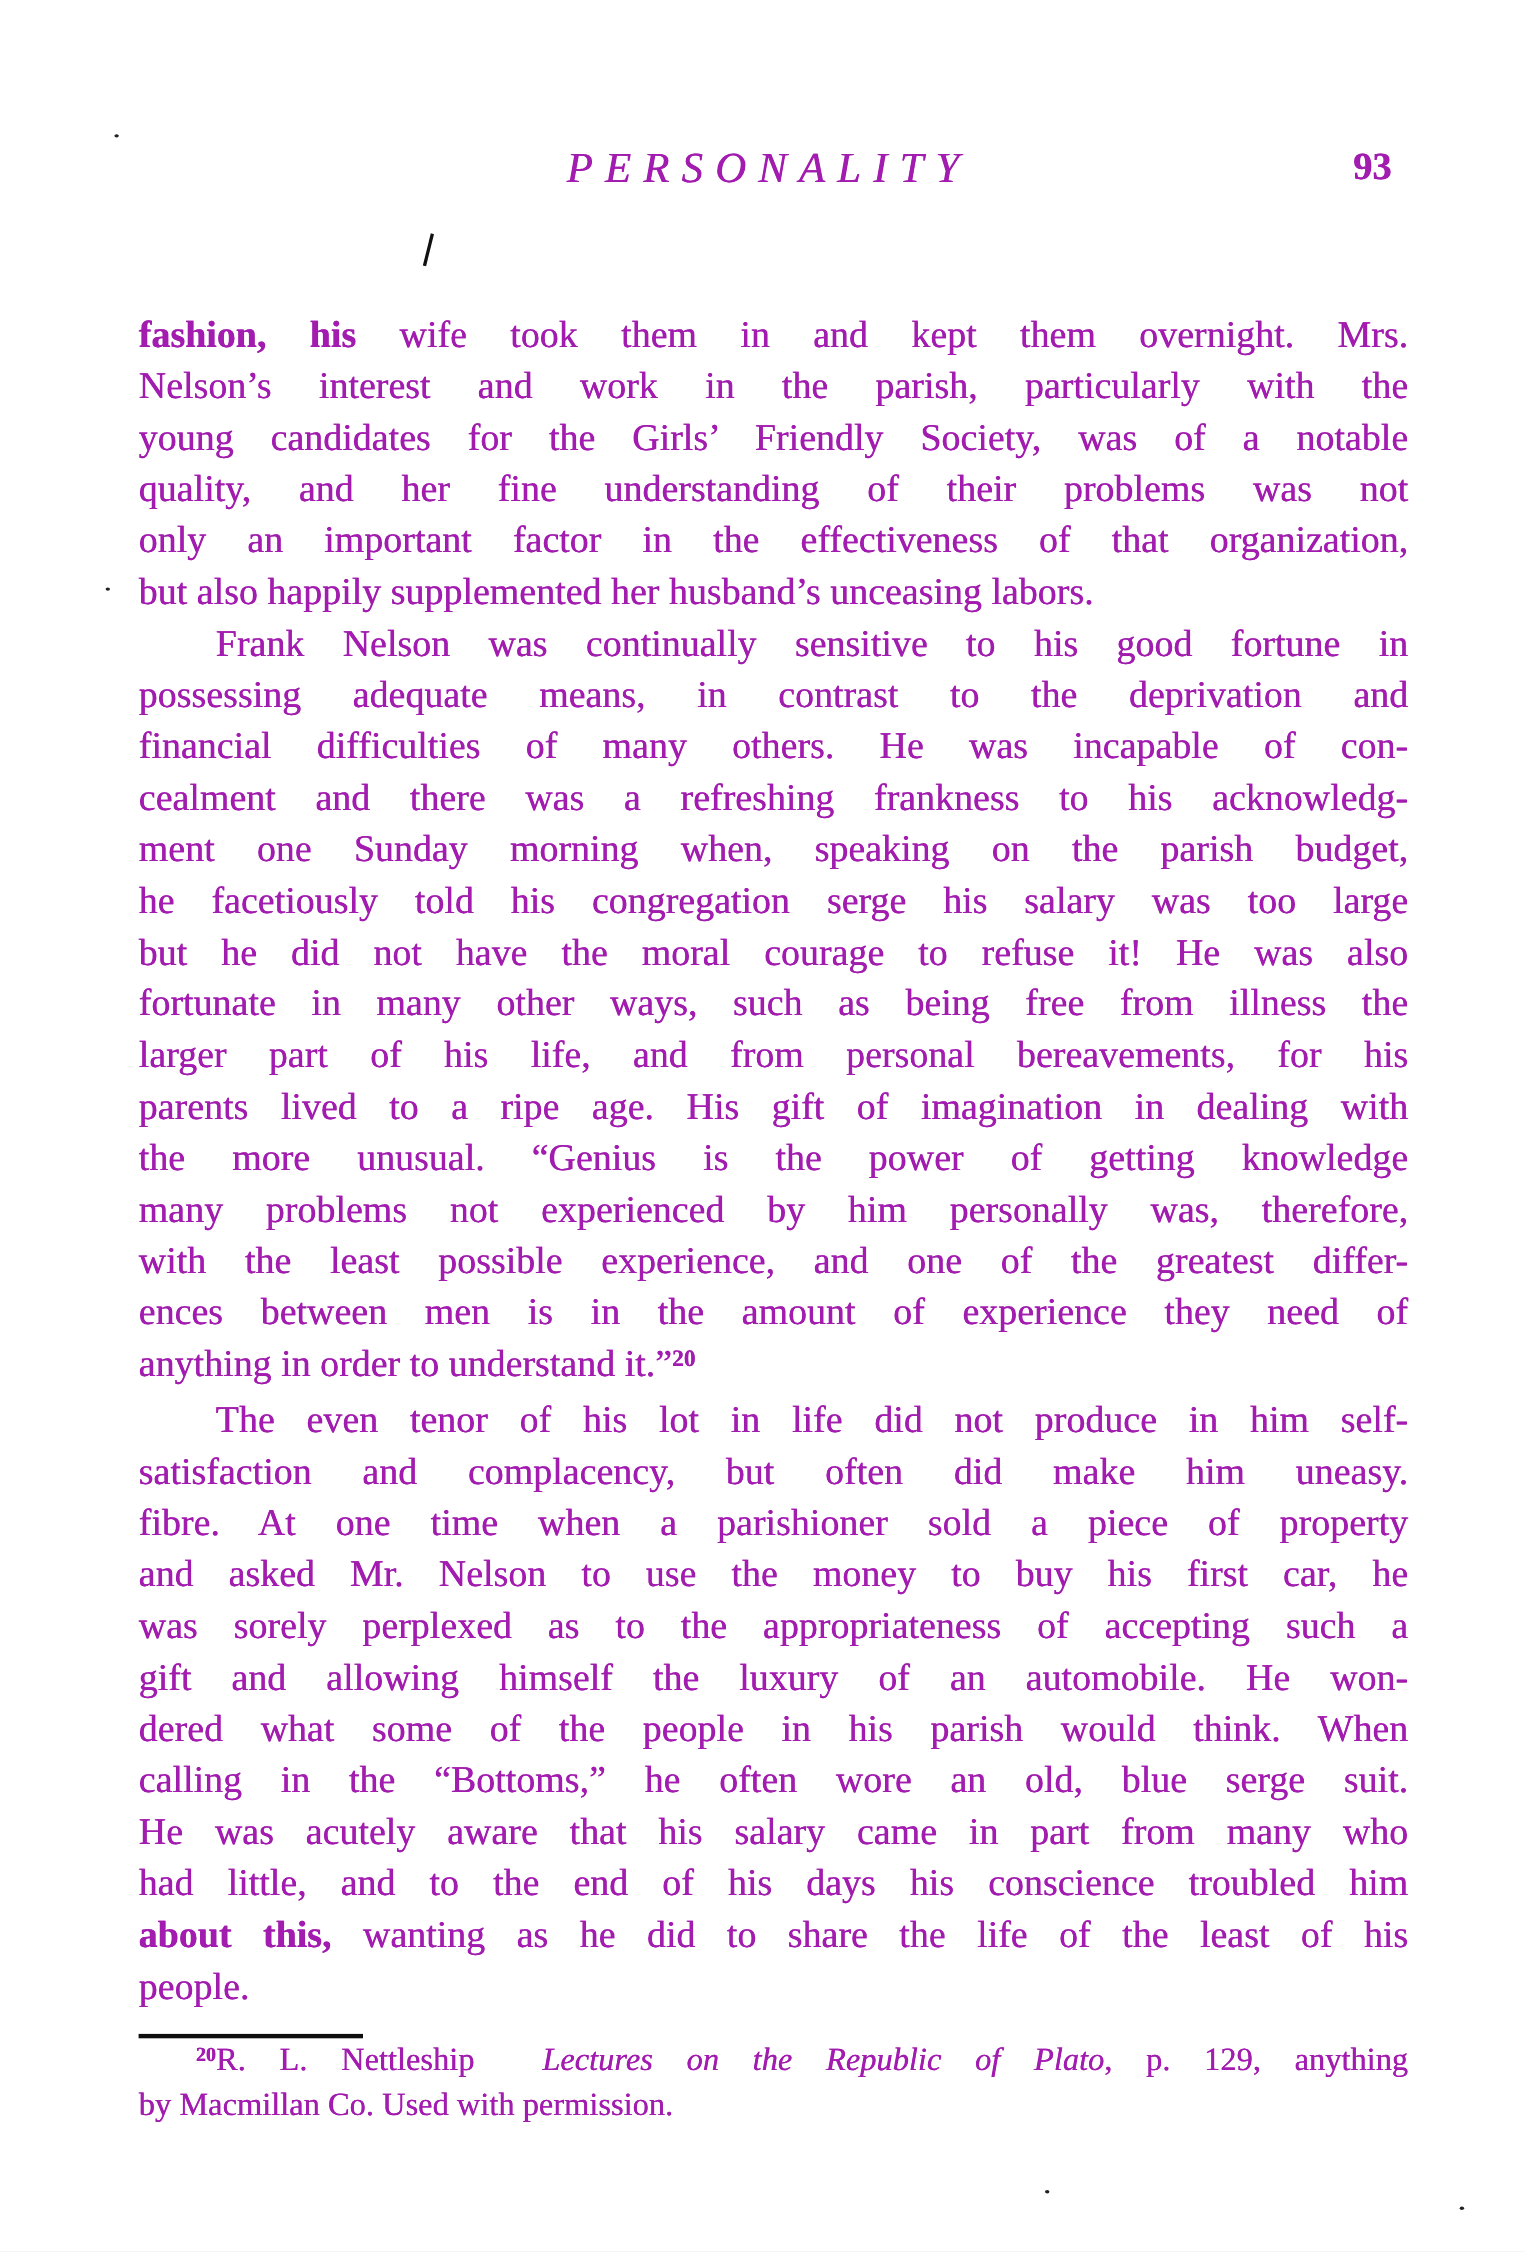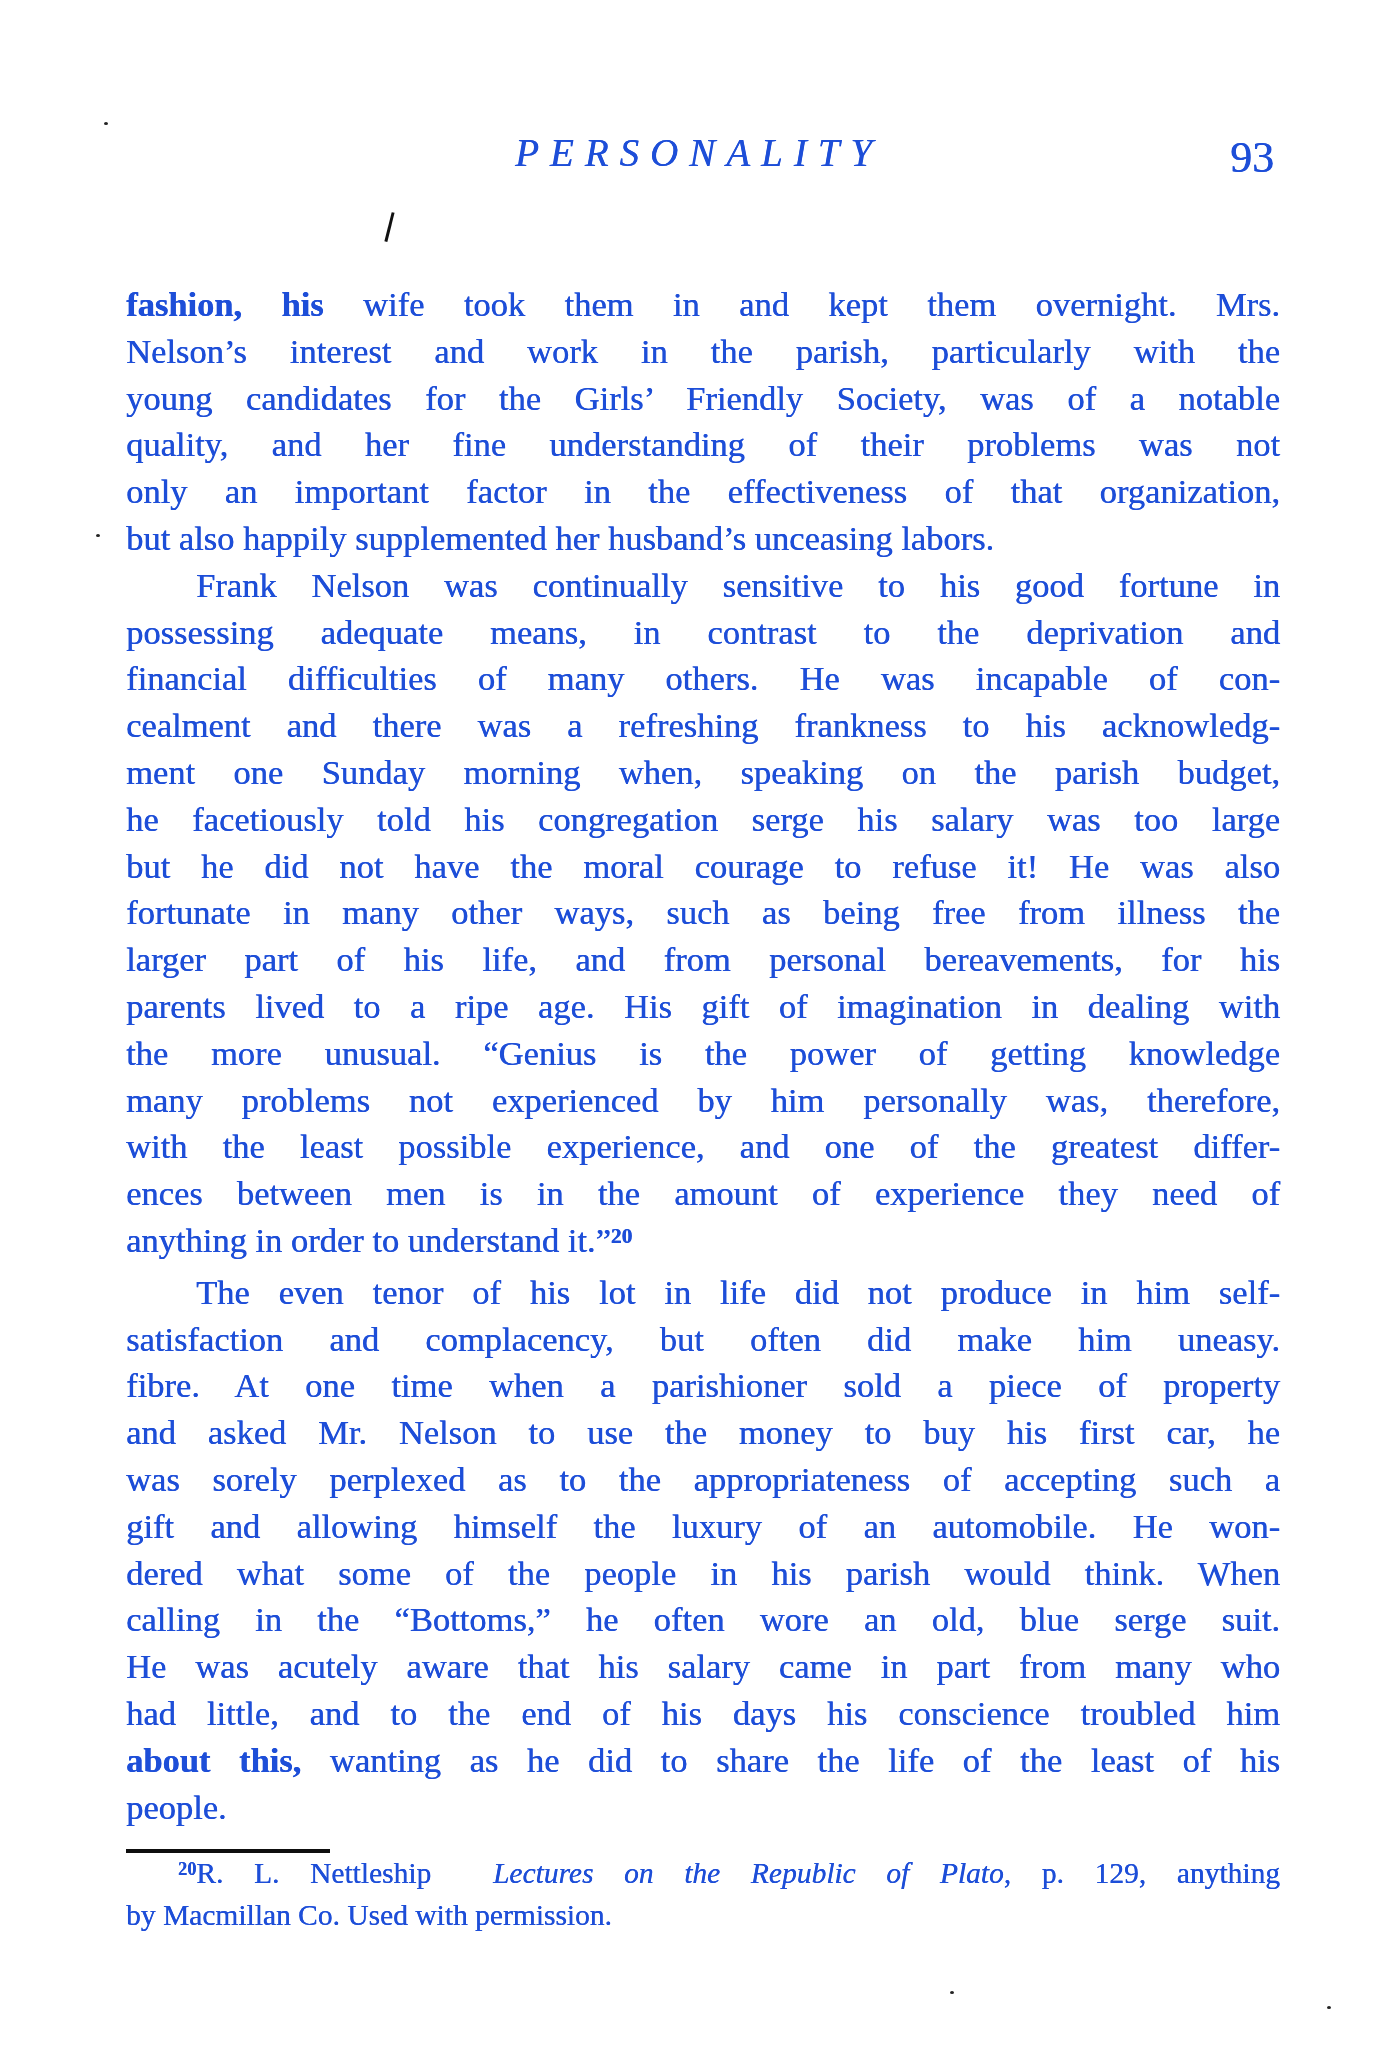--- a/index.html
+++ b/index.html
@@ -1,38 +1,39 @@
 <!DOCTYPE html>
 <html><head>
 <meta charset="utf-8">
 <style>
   html,body { margin:0; padding:0; background:#e8e8e4; }
   .page {
     position:relative;
     width:1398px; height:2047px;
     margin:0 auto;
     background:#ffffff;
-    color:#1d4ed8;
+    color:#a21caf;
     font-family:"Liberation Serif","DejaVu Serif",serif;
     overflow:hidden;
   }
   .running-head {
     position:absolute; left:0; right:0; top:130px;
     text-align:center;
   }
   .head-title {
     font-style:italic;
     font-size:39px;
     letter-spacing:11px;
     text-shadow:0.4px 0 0 currentColor;
   }
   .page-num {
     position:absolute; left:1230px; top:132px;
-    font-size:44px;
+    font-size:35px;
     text-shadow:0.4px 0 0 currentColor;
+    font-weight:bold;
   }
   .stray {
     position:absolute; left:388px; top:212px;
     width:2.5px; height:30px;
     background:#111;
     transform:rotate(14deg);
   }
   .speck { position:absolute; width:4px; height:3px; background:#222; border-radius:50%; }
   .body-text {
     position:absolute; left:126px; top:241px; width:1154px;

